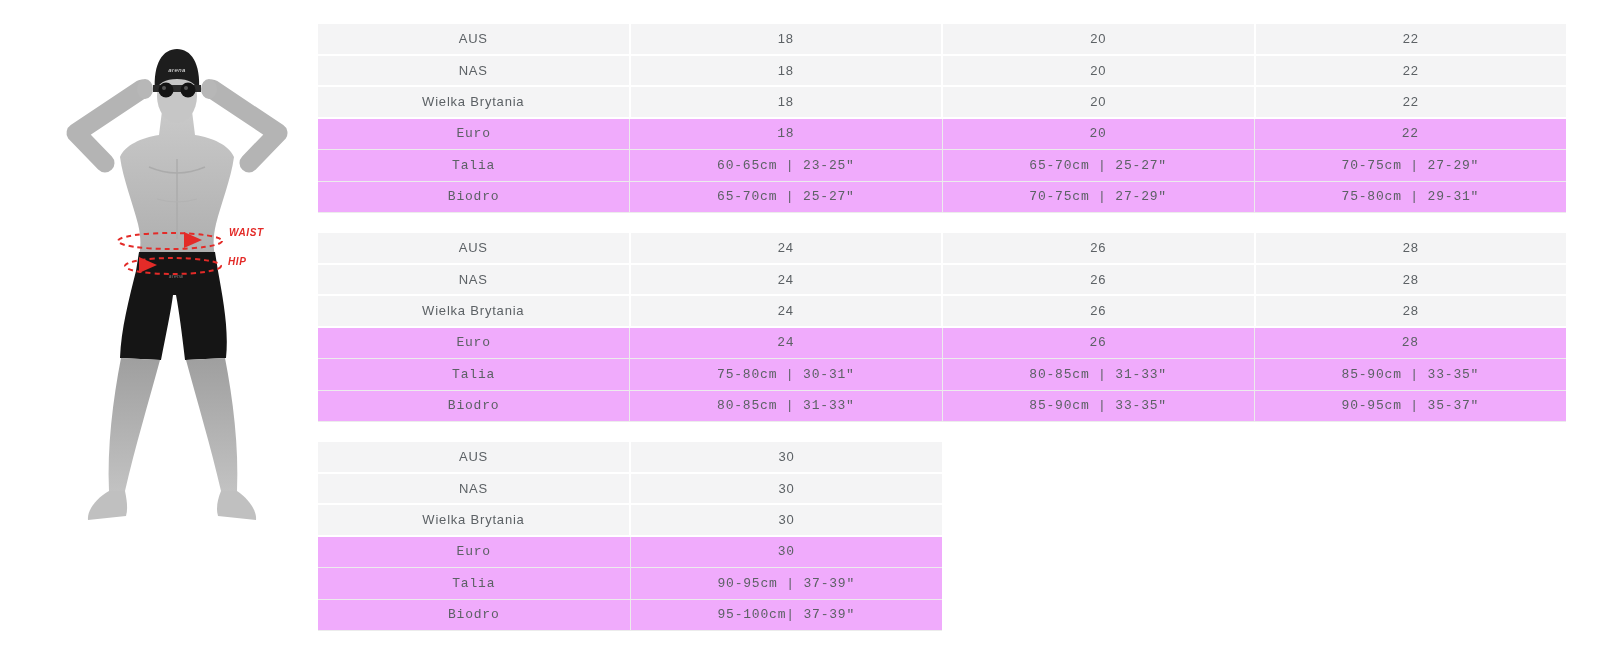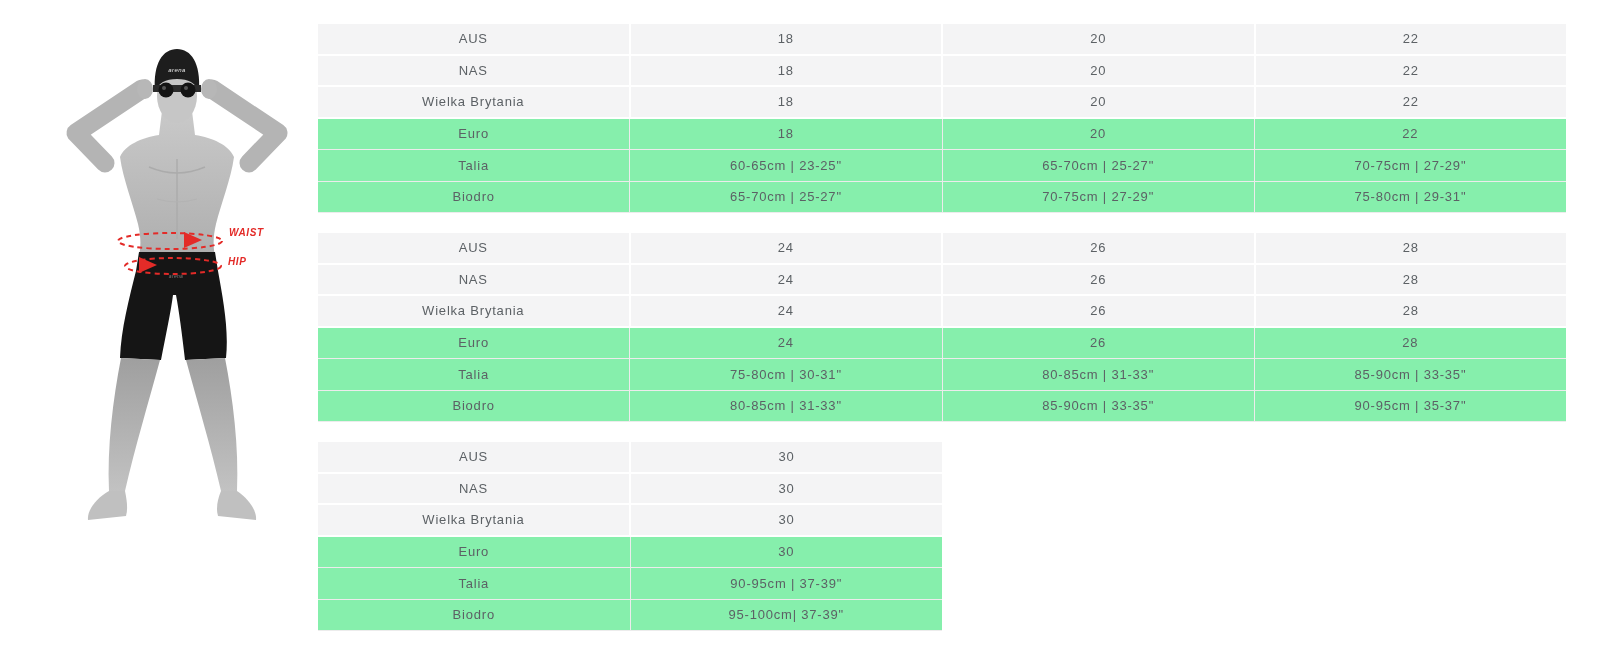--- a/index.html
+++ b/index.html
@@ -16,21 +16,21 @@
   .trow .tcell{
     flex:1;display:flex;align-items:center;justify-content:center;
     box-sizing:border-box;
     font-size:13px;color:#5c6165;letter-spacing:0.8px;
     white-space:nowrap;
   }
   .trow.shaded{border-bottom:2px solid #ffffff;}
   .trow.shaded .tcell{background:#f4f4f5;border-right:2px solid #ffffff;}
   .trow.shaded .tcell:last-child{border-right:none;}
   .trow.plain{border-bottom:1px solid #ececec;}
-  .trow.plain .tcell{background:#86efac;border-right:1px solid #ececec;}
+  .trow.plain .tcell{background:#f0abfc;border-right:1px solid #ececec;font-family:Liberation Mono, monospace;}
   .trow.plain .tcell:last-child{border-right:none;}
   
   .figure-wrap{position:absolute;left:45px;top:38px;width:245px;height:497px;font-style:italic;}
   .figure-wrap svg{display:block;width:245px;height:497px;}
 </style>
 </head>
 <body>
 
 <div class="figure-wrap">
   <svg viewBox="0 0 245 495">

